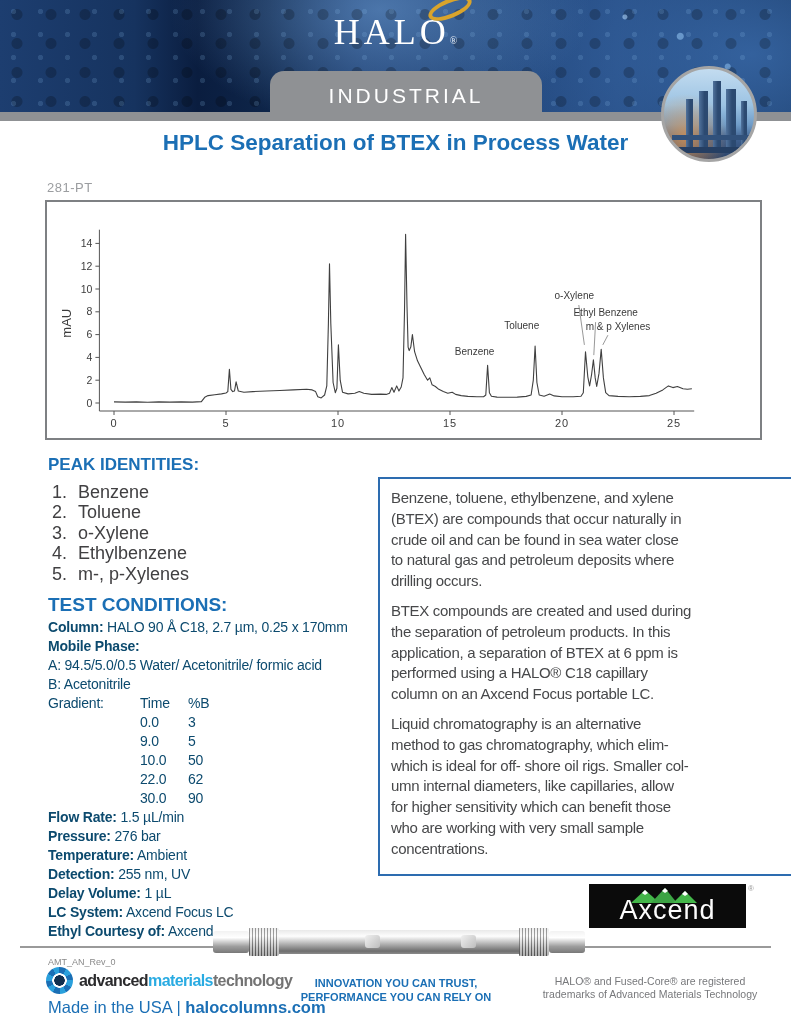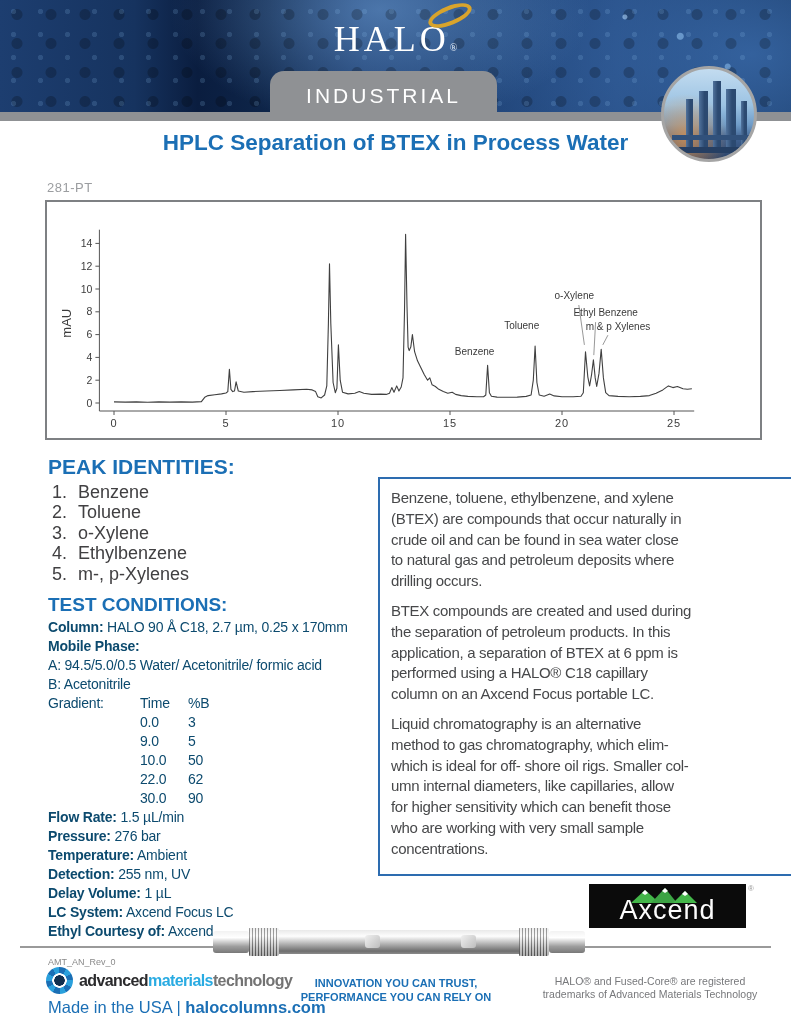--- a/index.html
+++ b/index.html
@@ -16,26 +16,26 @@
       radial-gradient(circle at 79% 14%, rgba(170,210,250,.6) 2px, transparent 3px),
       radial-gradient(circle, rgba(140,190,235,.18) 2.2px, transparent 3px),
       radial-gradient(circle, rgba(0,0,0,.22) 5px, transparent 6px),
       radial-gradient(ellipse 300px 170px at 48% 8%, rgba(115,165,220,.55), transparent 70%),
       radial-gradient(ellipse 420px 260px at 95% 45%, rgba(60,110,175,.75), transparent 70%),
       linear-gradient(90deg,#1d3e70 0%,#16335f 17%,#0a1d3f 25%,#0e2549 34%,#1b3b6d 46%,#204478 62%,#254a80 78%,#17355f 100%);
     background-size: auto,auto,auto, 27px 23px, 34px 29px, auto, auto, auto;
   }
   .gray-bar { position:absolute; left:0; top:112px; width:791px; height:9px; background:#8f9194; z-index:3; }
   .tab {
-    position:absolute; left:270px; top:71px; width:227px; height:50px; z-index:2;
+    position:absolute; left:270px; top:71px; width:272px; height:50px; z-index:2;
     background:#8f9194; border-radius:14px 14px 0 0;
     display:flex; align-items:center; justify-content:center;
   }
   .tab-label { color:#fff; font-size:21px; font-weight:300; letter-spacing:3px; }
-  .brand { position:absolute; left:0; top:18px; width:791px; text-align:center; z-index:2; }
+  .brand { position:absolute; left:0; top:11px; width:791px; text-align:center; z-index:2; }
   .brand-inner { position:relative; display:inline-block; }
   .brand-text { font-family:"Liberation Serif", serif; font-size:36px; color:#ffffff; letter-spacing:4px; }
   .brand-reg { font-family:"Liberation Serif", serif; font-size:10px; color:#e8eef6; vertical-align:baseline; }
   .halo-ring {
     position:absolute; right:-16px; top:-12px; width:46px; height:19px;
     border:4px solid #d9a42c; border-radius:50%; transform:rotate(-22deg);
   }
   .circle-photo {
     position:absolute; left:661px; top:66px; width:96px; height:96px; z-index:4;
     border-radius:50%; border:3px solid #a5a5a5; overflow:hidden;
@@ -55,21 +55,21 @@
   
   .page-title { position:absolute; left:0; top:130px; width:791px; text-align:center;
     color:#1b6fb5; font-size:22.5px; font-weight:bold; letter-spacing:0; }
   .doc-code { position:absolute; left:47px; top:180px; color:#9b9da0; font-size:13px; letter-spacing:.5px; }
 
   
   .chart-box { position:absolute; left:45px; top:200px; width:717px; height:240px;
     border:2px solid #7e8083; background:#fff; }
 
   
-  .peak-heading { position:absolute; left:48px; top:455px; color:#1b6fb5; font-size:21px; font-weight:bold; }
+  .peak-heading { position:absolute; left:48px; top:455px; color:#1b6fb5; font-size:17px; font-weight:bold; }
   .peak-list { position:absolute; left:52px; top:482px; color:#414042; font-size:18px; }
   .peak-item { line-height:20.4px; display:flex; }
   .peak-num { width:26px; }
   .test-heading { position:absolute; left:48px; top:594px; color:#1b6fb5; font-size:19px; font-weight:bold; }
   .conditions { position:absolute; left:48px; top:618px; width:330px; color:#0c4a6e;
     font-size:14px; letter-spacing:-0.2px; }
   .cond-line { line-height:19px; white-space:nowrap; }
   .cond-label { font-weight:bold; }
   .grad-row { display:flex; line-height:19px; }
   .grad-label { width:92px; }

